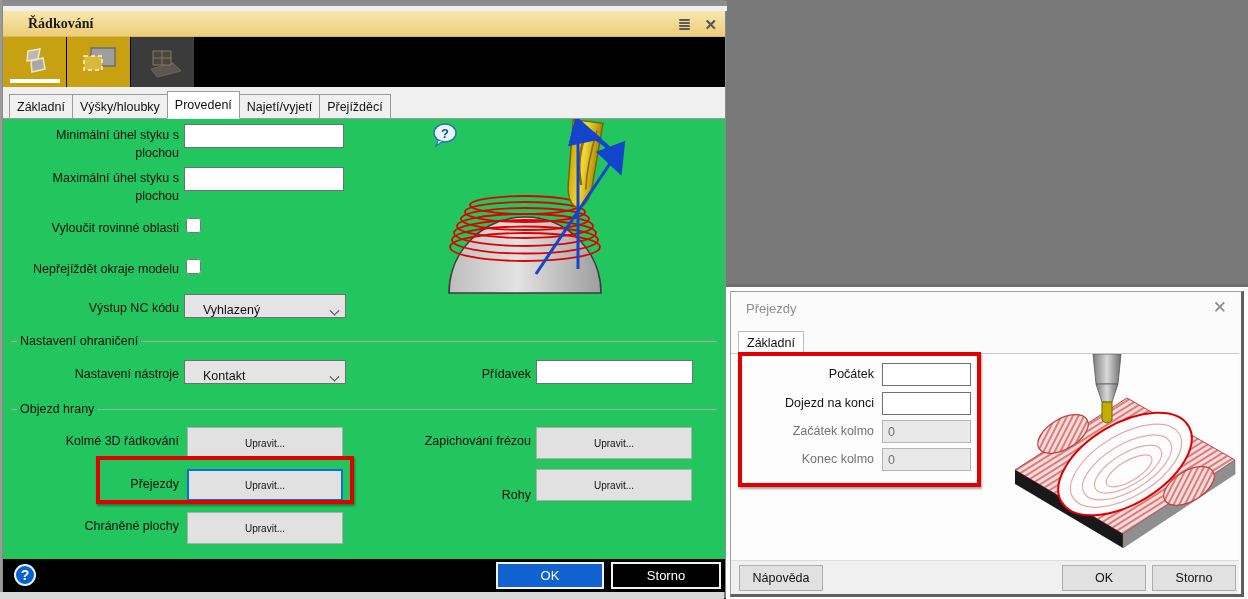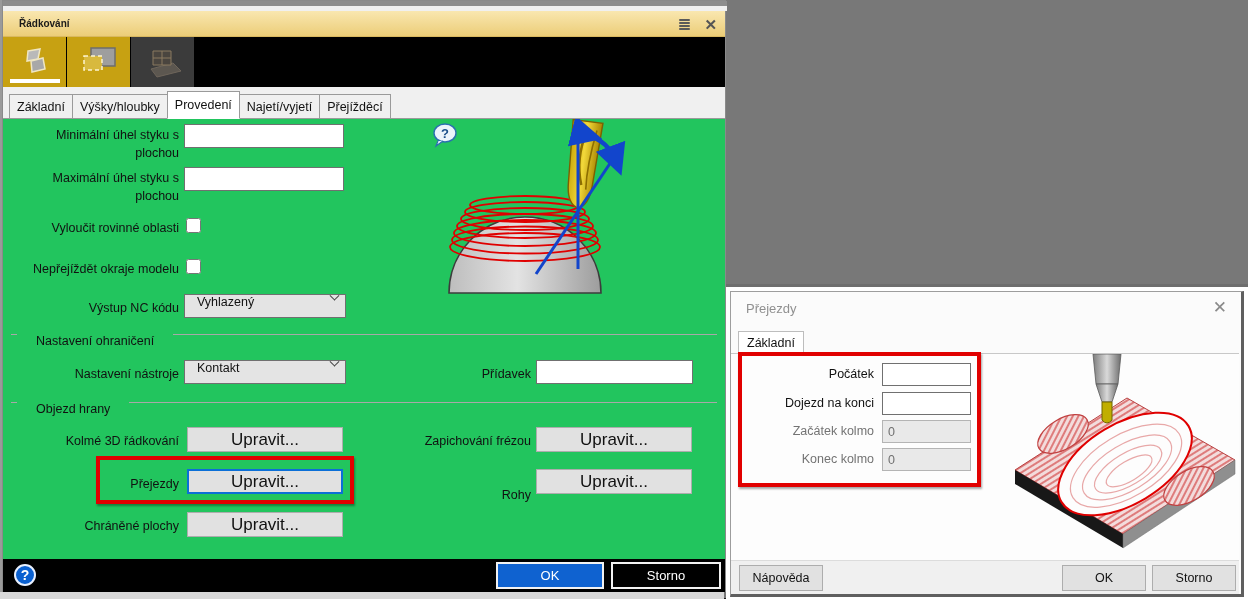--- a/index.html
+++ b/index.html
@@ -22,21 +22,21 @@
   .strip-gray  { position:absolute; left:0; top:0; width:724px; height:5px; background:#8d8d8d; }
   .strip-light { position:absolute; left:0; top:5px; width:724px; height:5px; background:#f0f0f0; }
   .md-bottomstrip { position:absolute; left:0; top:592px; width:724px; height:7px; background:#d8d8d8; }
 
   .titlebar {
     position:absolute; left:0; top:10px; width:722px; height:26px;
     background:linear-gradient(#f9e7b0, #eccd78);
     border-bottom:1px solid #d9b860;
     display:flex; align-items:center;
   }
-  .titlebar .title { font-size:10px; font-weight:bold; color:#1a1a1a; padding-left:16px; }
+  .titlebar .title { font-size:14px; font-weight:bold; color:#1a1a1a; padding-left:25px;font-family:Liberation Serif, serif; }
   .tb-icons { position:absolute; right:8px; top:0; height:26px; display:flex; align-items:center; gap:14px; }
   .bars-icon { display:flex; flex-direction:column; gap:1px; cursor:default; }
   .bars-icon i { display:block; width:11px; height:2px; background:#5a5a5a; border-radius:1px; }
   .x-icon { font-size:15px; color:#555; line-height:1; cursor:default; font-weight:bold; }
 
   .toolbar { position:absolute; left:0; top:36px; width:722px; height:50px; background:#000000; display:flex; }
   .tool-btn { width:64px; height:50px; border-right:1px solid #000; position:relative; display:flex; align-items:center; justify-content:center; }
   .tool-btn.gold { background:#c7a112; }
   .tool-btn.dark { background:#3b3b3b; }
   .underline { position:absolute; left:7px; bottom:4px; width:50px; height:4px; background:#ffffff; }
@@ -47,29 +47,29 @@
     height:24px; padding:0 7px; font-size:12.5px; color:#111;
     border:1px solid #9a9a9a; border-bottom:none; background:#f0f0f0;
     display:flex; align-items:center; margin-right:-1px;
   }
   .tab.active { height:28px; background:#ffffff; position:relative; z-index:2; margin-bottom:-1px; border-bottom:1px solid #fff; }
 
   .form { position:absolute; left:0; top:118px; width:722px; height:440px; background:#22c55e; font-size:12.5px; color:#111; }
   .lbl { position:absolute; text-align:right; line-height:1.45; }
   .ti { position:absolute; border:1px solid #707070; background:#fff; height:24px; font-family:"Liberation Sans",sans-serif; font-size:12.5px; padding:0 4px; }
   .cb { position:absolute; width:15px; height:15px; accent-color:#444; }
-  .dd { position:absolute; height:24px; background:#e4e4e4; border:1px solid #707070; display:flex; align-items:flex-start; justify-content:space-between; padding:0 7px 0 12px; cursor:default; }
+  .dd { position:absolute; height:24px; background:#e4e4e4; border:1px solid #707070; display:flex; align-items:flex-end; justify-content:space-between; padding:0 7px 0 18px; cursor:default; }
   .chev { width:7px; height:7px; border-right:1.6px solid #404040; border-bottom:1.6px solid #404040; transform:rotate(45deg) translate(-2px,-2px); }
-  .group { position:absolute; display:flex; width:706px; left:8px;gap:16px; }
+  .group { position:absolute; display:flex; align-items:center; width:706px; left:8px; }
   .group .pre { width:6px; border-top:1px solid #a8a8a8; }
   .group .gl { padding:0 3px; white-space:nowrap; }
   .group .line { flex:1; border-top:1px solid #a8a8a8; }
   .btn {
-    position:absolute; height:25px; background:#e1e1e1; border:1px solid #adadad;
-    font-size:17px; color:#111; display:flex; align-items:center; justify-content:center; cursor:default;
+    position:absolute; height:32px; background:#e1e1e1; border:1px solid #adadad;
+    font-size:10px; color:#111; display:flex; align-items:center; justify-content:center; cursor:default;
     font-family:"Liberation Sans",sans-serif;
   }
   .btn.focused { border:2px solid #0b6fd7; }
   .annotation { position:absolute; border:4px solid #e10000; pointer-events:none; z-index:5; box-shadow:1px 2px 2px rgba(0,0,0,.35); }
 
   .footerbar { position:absolute; left:0; top:558px; width:722px; height:33px; background:#000; display:flex; align-items:center; }
   .help-circ { position:absolute; left:11px; top:5px; width:22px; height:22px; border-radius:50%; background:#0a60d0; border:2px solid #e8f0ff; color:#fff; font-weight:bold; font-size:14px; display:flex; align-items:center; justify-content:center; }
   .btn-ok { position:absolute; left:493px; top:3px; width:108px; height:27px; background:#0f62d0; border:2px solid #f2f2f2; color:#fff; font-size:13px; display:flex; align-items:center; justify-content:center; }
   .btn-storno { position:absolute; left:608px; top:3px; width:110px; height:27px; background:#000; border:2px solid #f2f2f2; color:#fff; font-size:13px; display:flex; align-items:center; justify-content:center; }
 

